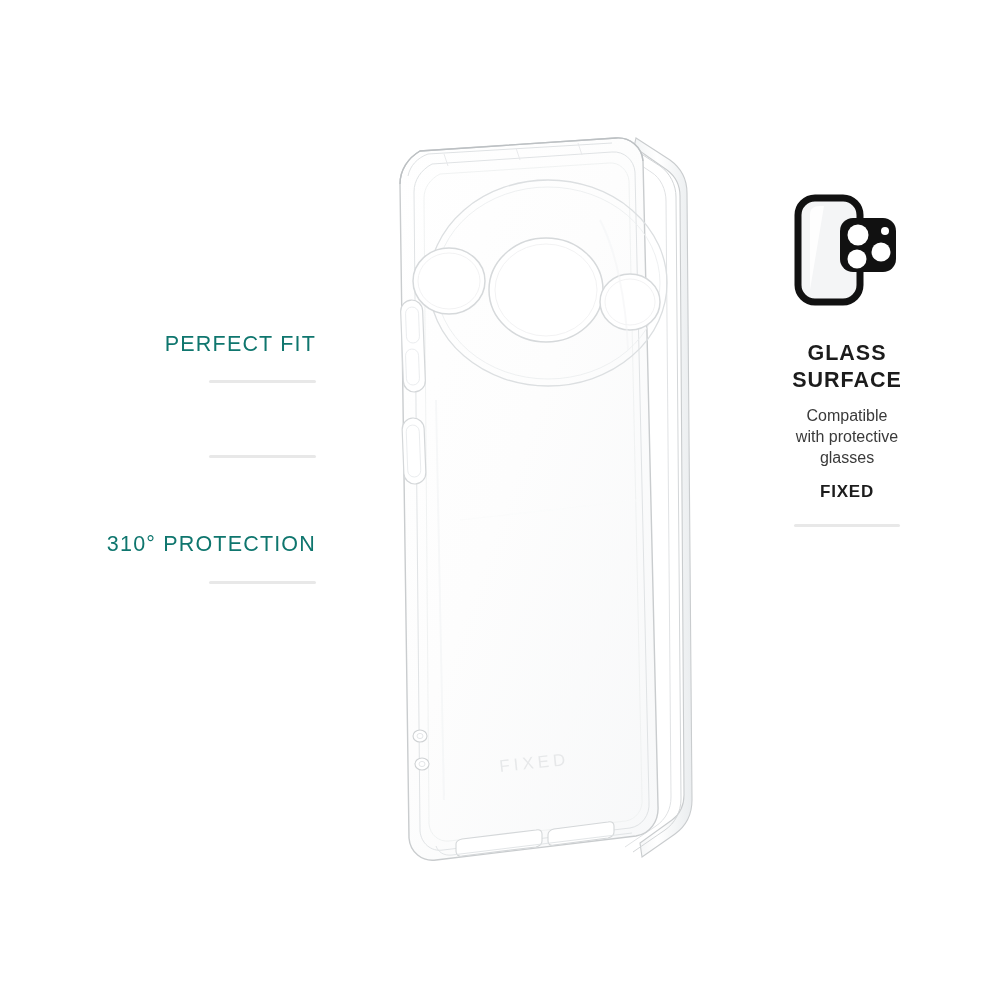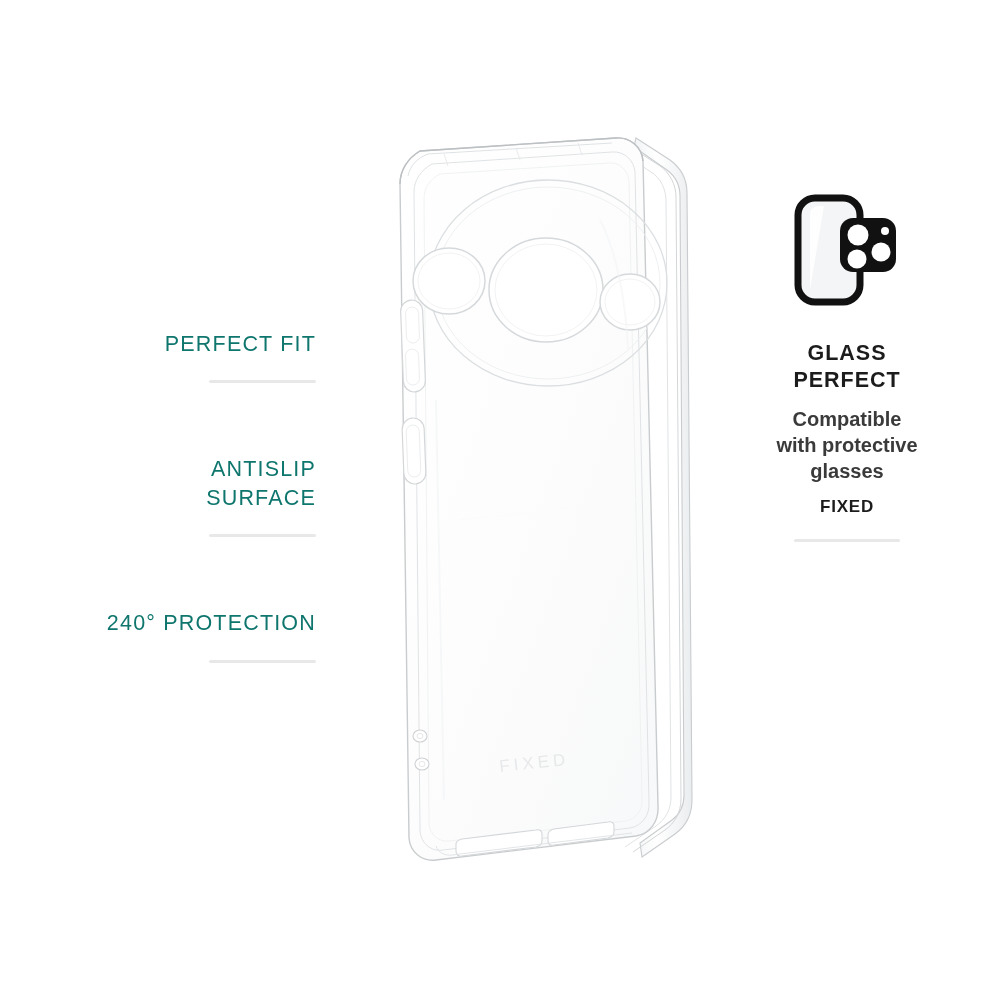--- a/index.html
+++ b/index.html
@@ -56,22 +56,22 @@
   #badge-icon { height: 120px; margin: 0 auto 30px; width: 115px; }
   .badge-title {
     font-size: 21.5px;
     font-weight: 700;
     letter-spacing: 0.045em;
     color: #1c1c1c;
     line-height: 1.26;
     white-space: pre-line;
   }
   .badge-sub {
-    font-size: 20px;
-    font-weight: 700;
+    font-size: 16px;
+    font-weight: 400;
     color: #3a3a3a;
     line-height: 1.3;
     margin-top: 12px;
     white-space: pre-line;
   }
   .badge-brand {
     font-size: 17px;
     font-weight: 700;
     letter-spacing: 0.045em;
     color: #1c1c1c;
@@ -99,27 +99,25 @@
 <body>
 
 <div id="features">
 
   <div class="feature" id="feat0">
     <div class="feature-label">PERFECT FIT</div>
     <div class="feature-rule"></div>
   </div>
 
   <div class="feature" id="feat1">
-    <div class="feature-label">ANTISLIP
-SURFACE</div>
     <div class="feature-rule"></div>
   </div>
 
   <div class="feature" id="feat2">
-    <div class="feature-label">240° PROTECTION</div>
+    <div class="feature-label">310° PROTECTION</div>
     <div class="feature-rule"></div>
   </div>
 
 </div>
 
 <div id="case-wrap">
   <svg id="case-svg" viewBox="0 0 400 800" xmlns="http://www.w3.org/2000/svg">
     <defs>
       <linearGradient id="bodyGrad" x1="0" y1="0" x2="1" y2="1">
         <stop offset="0%" stop-color="#ffffff"></stop>
@@ -235,20 +233,20 @@
       <rect x="50" y="28" width="56" height="54" rx="13" ry="13" fill="#111111"></rect>
 
       <circle cx="68" cy="45" r="10.5" fill="#ffffff"></circle>
       <circle cx="95" cy="41" r="4" fill="#ffffff"></circle>
       <circle cx="91" cy="62" r="9.5" fill="#ffffff"></circle>
       <circle cx="67" cy="69" r="9.5" fill="#ffffff"></circle>
     </svg>
   </div>
 
   <div class="badge-title">GLASS
-PERFECT</div>
+SURFACE</div>
   <div class="badge-sub">Compatible
 with protective
 glasses</div>
   <div class="badge-brand">FIXED</div>
   <div id="badge-rule"></div>
 
 </div>
 
 </body></html>

